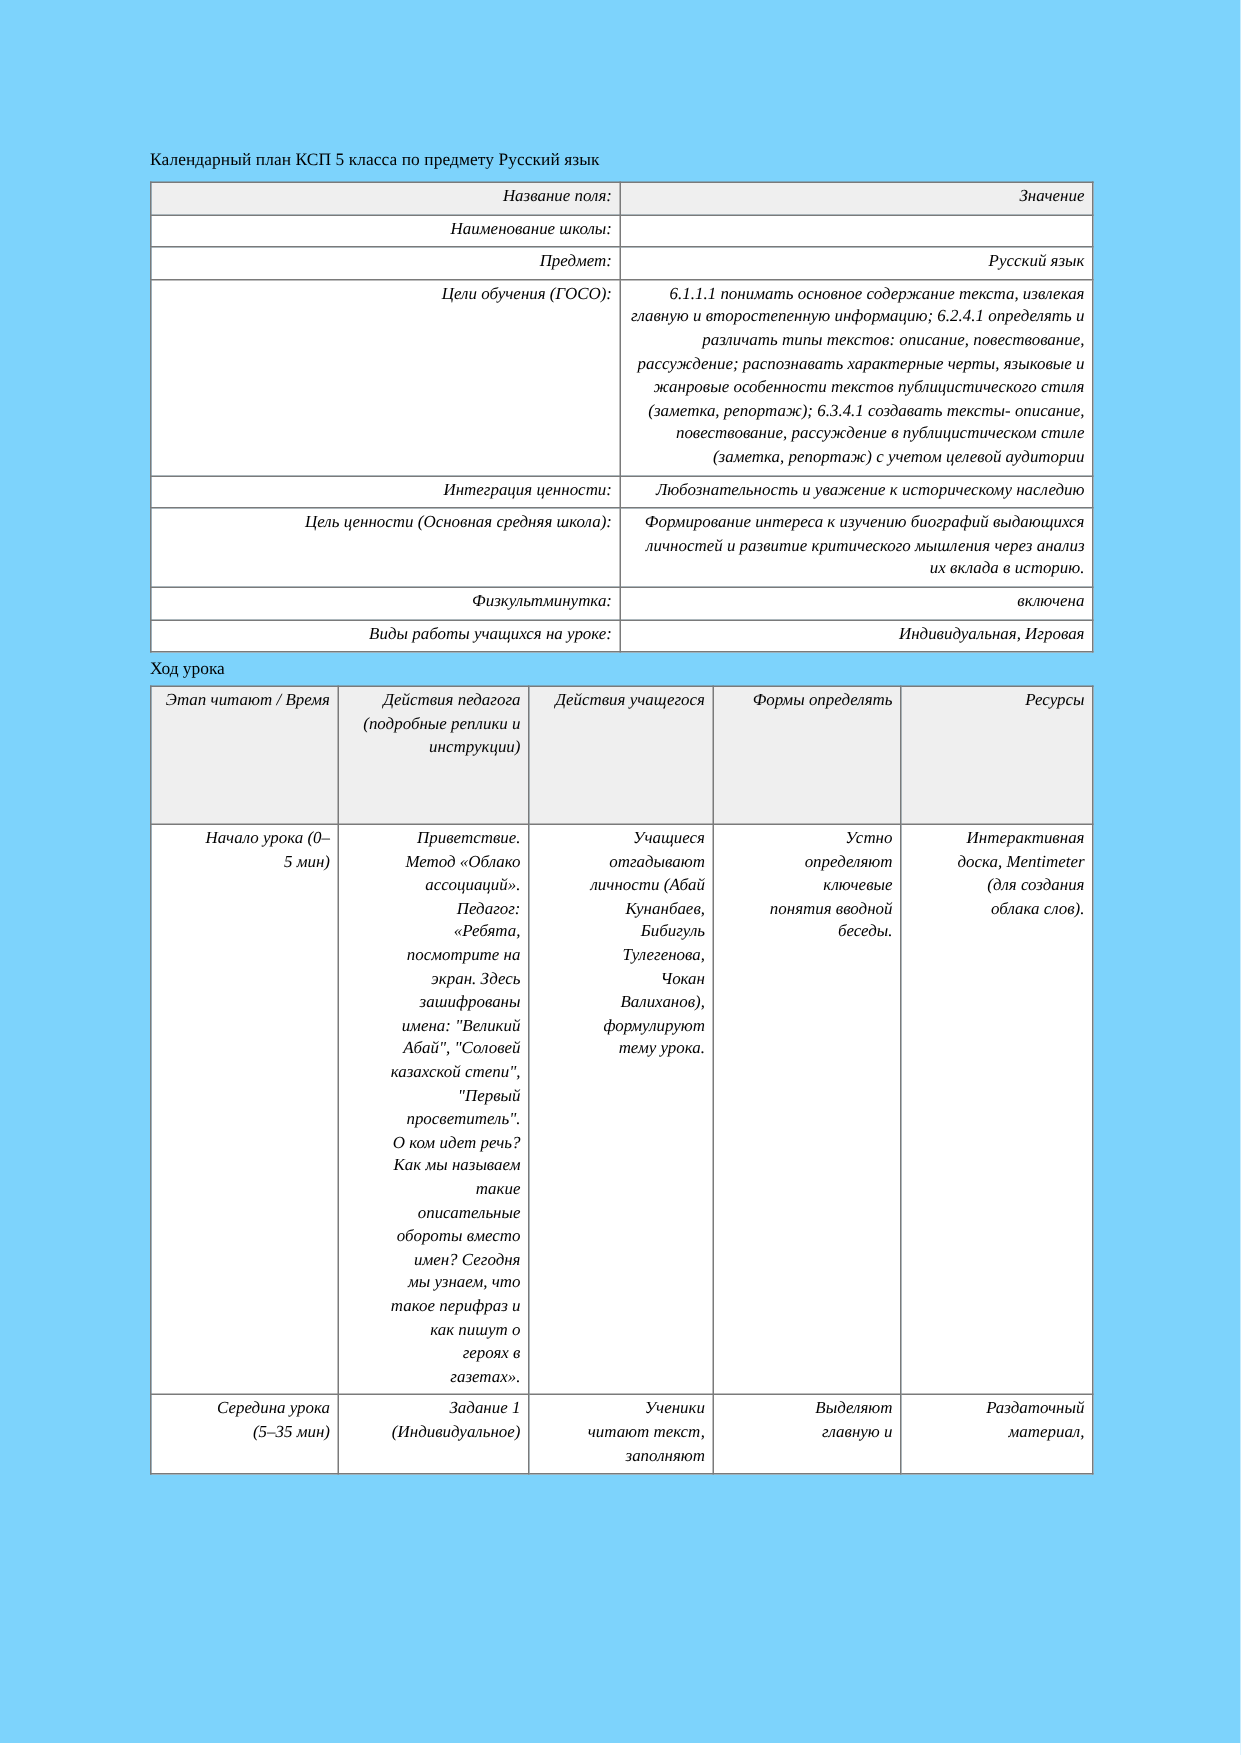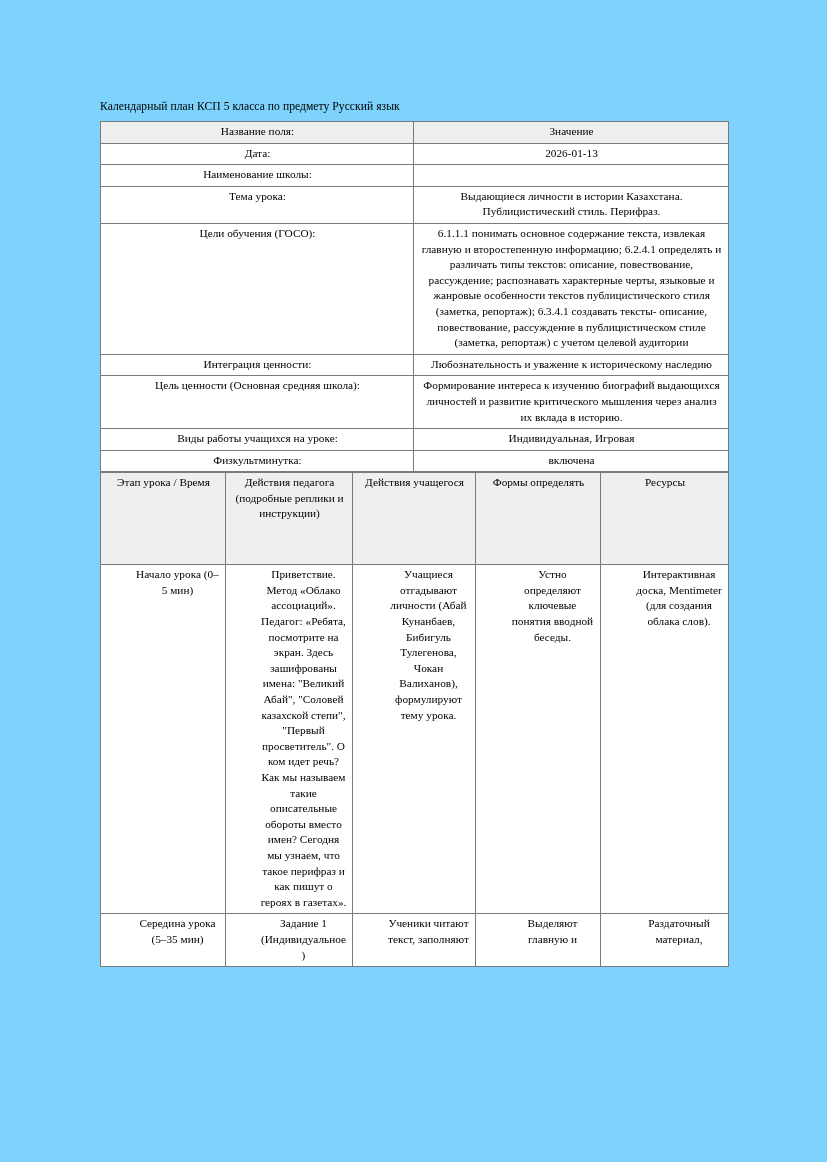--- a/index.html
+++ b/index.html
@@ -47,25 +47,26 @@
     border-collapse: collapse;
     table-layout: fixed;
     width: 628px;
     font-size: 11.3px;
     line-height: 15.6px;
   }
   table td, table th {
     border: 1px solid #7a7a7a;
     padding: 2px 5px 3px 6px;
     vertical-align: top;
-    text-align: center;
+    text-align: right;
     font-weight: normal;
     word-wrap: break-word;
     overflow-wrap: break-word;
     hyphens: none;
+    font-style: italic;
   }
   
   .t-info col.c1 { width: 313px; }
   .t-info col.c2 { width: 315px; }
   .t-info thead th {
     background: #efefef;
   }
   .t-info tbody td {
     background: #ffffff;
   }
@@ -101,66 +102,63 @@
           <col class="c2">
         </colgroup>
       <thead>
         <tr>
           <th>Название поля:</th>
           <th>Значение</th>
         </tr>
       </thead>
       <tbody id="info-body">
           <tr>
-            <td>Дата:</td>
-            <td>2026-01-13</td>
-          </tr>
-          <tr>
             <td>Наименование школы:</td>
             <td class="empty"></td>
           </tr>
           <tr>
-            <td>Тема урока:</td>
-            <td>Выдающиеся личности в истории Казахстана. Публицистический стиль. Перифраз.</td>
+            <td>Предмет:</td>
+            <td>Русский язык</td>
           </tr>
           <tr>
             <td>Цели обучения (ГОСО):</td>
             <td>6.1.1.1 понимать основное содержание текста, извлекая главную и второстепенную информацию; 6.2.4.1 определять и различать типы текстов: описание, повествование, рассуждение; распознавать характерные черты, языковые и жанровые особенности текстов публицистического стиля (заметка, репортаж); 6.3.4.1 создавать тексты- описание, повествование, рассуждение в публицистическом стиле (заметка, репортаж) с учетом целевой аудитории</td>
           </tr>
           <tr>
             <td>Интеграция ценности:</td>
             <td>Любознательность и уважение к историческому наследию</td>
           </tr>
           <tr>
             <td>Цель ценности (Основная средняя школа):</td>
             <td>Формирование интереса к изучению биографий выдающихся личностей и развитие критического мышления через анализ их вклада в историю.</td>
           </tr>
           <tr>
+            <td>Физкультминутка:</td>
+            <td>включена</td>
+          </tr>
+          <tr>
             <td>Виды работы учащихся на уроке:</td>
             <td>Индивидуальная, Игровая</td>
-          </tr>
-          <tr>
-            <td>Физкультминутка:</td>
-            <td>включена</td>
           </tr>
         </tbody>
     </table>
 
+    <p class="section-label">Ход урока</p>
 
     <table class="t-flow">
       <colgroup>
           <col class="f1">
           <col class="f2">
           <col class="f3">
           <col class="f4">
           <col class="f5">
         </colgroup>
       <thead>
         <tr>
-          <th>Этап урока / Время</th>
+          <th>Этап читают / Время</th>
           <th>Действия педагога (подробные реплики и инструкции)</th>
           <th>Действия учащегося</th>
           <th>Формы определять</th>
           <th>Ресурсы</th>
         </tr>
       </thead>
       <tbody id="flow-body">
           <tr>
             <td>Начало урока (0–5 мин)</td>
             <td>Приветствие. Метод «Облако ассоциаций». Педагог: «Ребята, посмотрите на экран. Здесь зашифрованы имена: "Великий Абай", "Соловей казахской степи", "Первый просветитель". О ком идет речь? Как мы называем такие описательные обороты вместо имен? Сегодня мы узнаем, что такое перифраз и как пишут о героях в газетах».</td>

